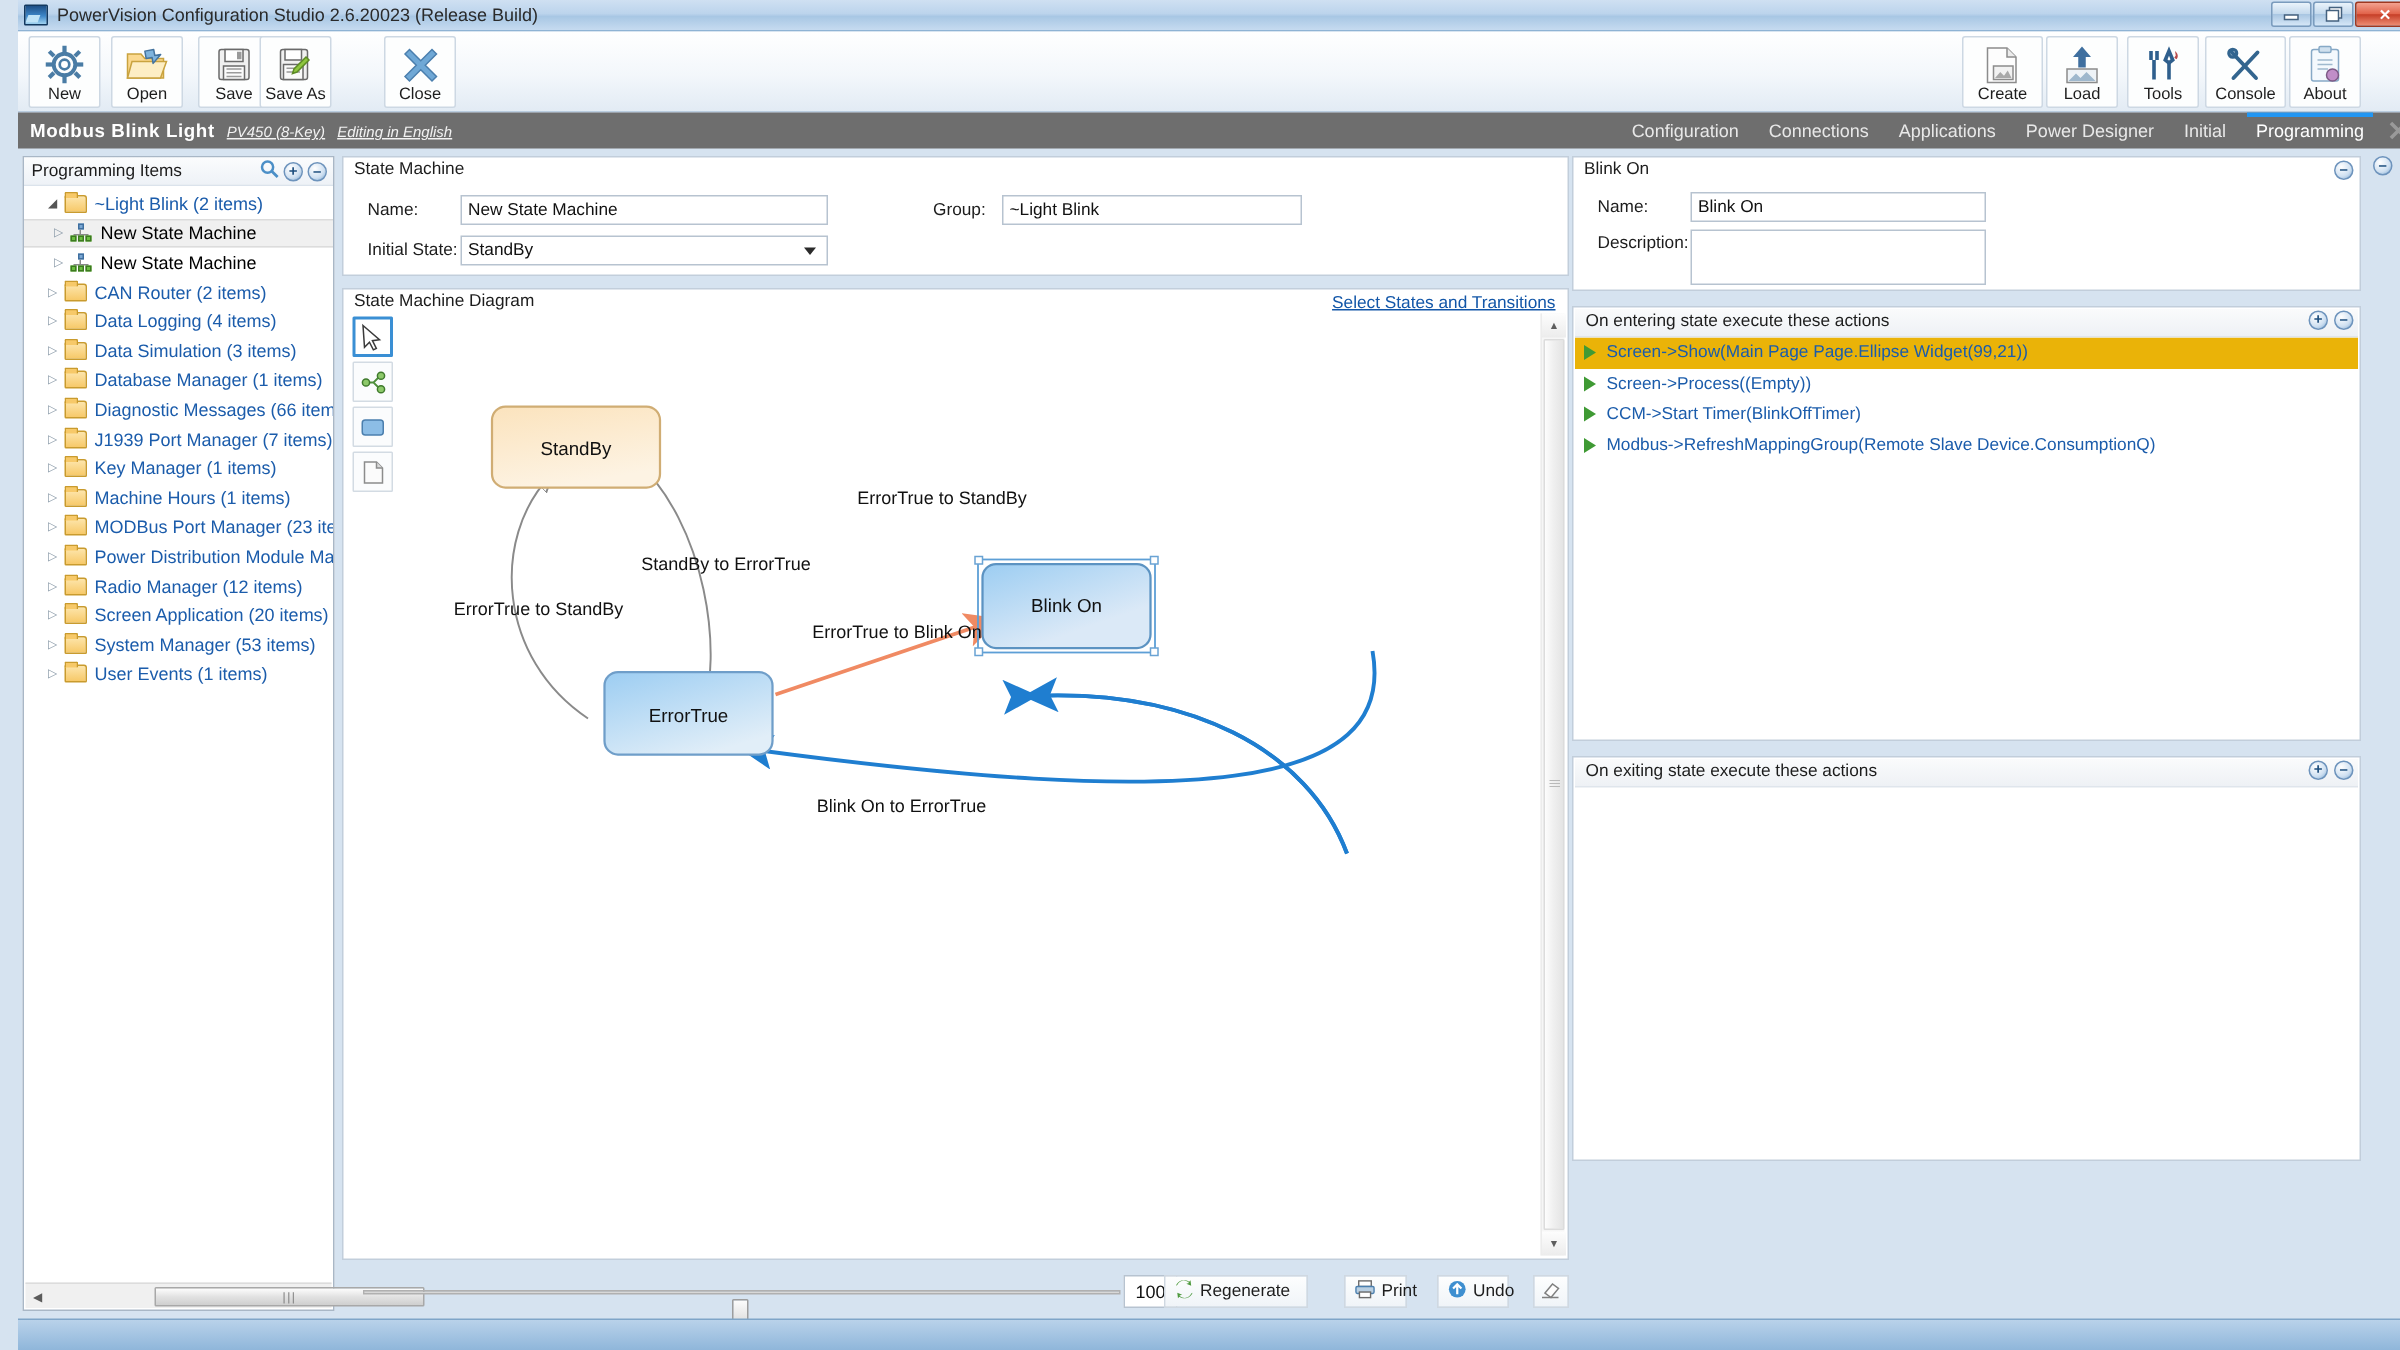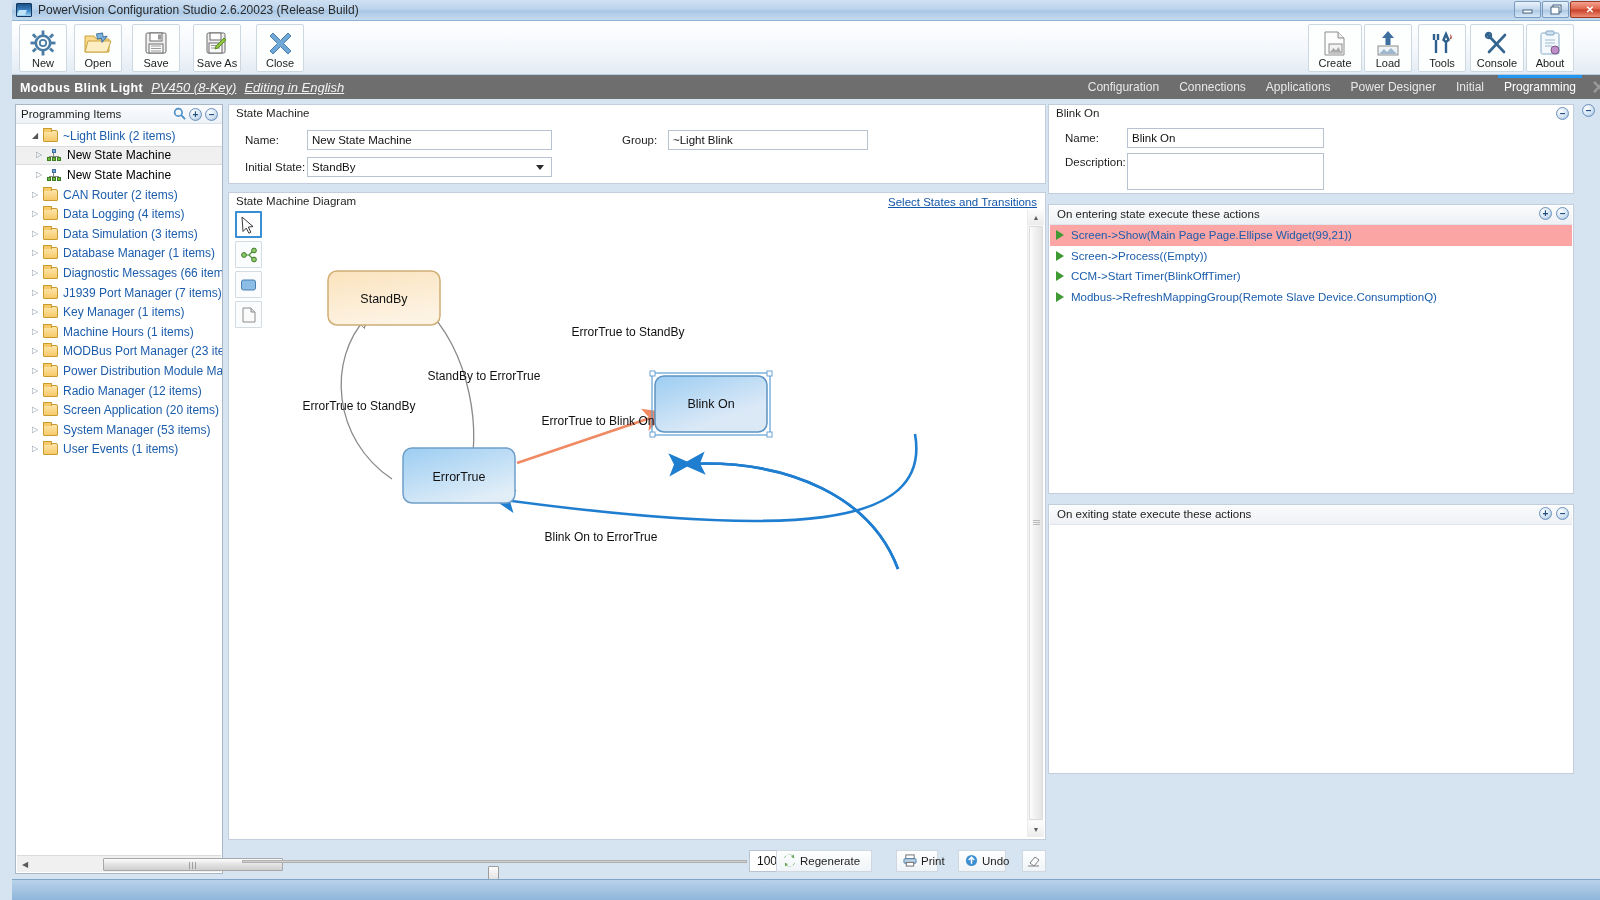--- a/index.html
+++ b/index.html
@@ -62,21 +62,21 @@
   .tbtn.wide { width:54px; }
 
   
   .ribbon {
     position:absolute; left:0; top:75px; width:1600px; height:24px;
     background:#6e6e6e;
     display:flex; align-items:center;
   }
   .ribbon-left { padding-left:8px; display:flex; align-items:baseline; gap:8px; color:#fff; }
   .ribbon-proj { font-weight:bold; font-size:12.5px; letter-spacing:0.4px; }
-  .ribbon-sub { font-size:13px; font-style:italic; text-decoration:underline; color:#f2f2f2; }
+  .ribbon-sub { font-size:10px; font-style:italic; text-decoration:underline; color:#f2f2f2; }
   .ribbon-right { margin-left:auto; display:flex; align-items:stretch; height:24px; }
   .rtab {
     color:#e8e8e8; font-size:12px; padding:0 10px;
     display:flex; align-items:center; position:relative;
   }
   .rtab.active { color:#ffffff; }
   .rtab.active:before {
     content:""; position:absolute; left:4px; right:4px; top:0; height:3px; background:#2196f3;
   }
   .ribbon-x { width:26px; display:flex; align-items:center; justify-content:center; color:#9a9a9a; }
@@ -245,21 +245,21 @@
   .exit-panel { left:0; top:400px; width:526px; height:270px; }
   .act-head {
     position:absolute; left:1px; right:1px; top:1px; height:19px;
     background:linear-gradient(180deg,#fafbfc,#eef1f5);
     border-bottom:1px solid #dfe5ec;
   }
   .act-list { position:absolute; left:1px; right:1px; top:20px; bottom:1px; overflow:hidden; }
   .act-row {
     display:flex; align-items:center; height:20.5px; padding-left:6px; font-size:11.5px; color:#1b5cab;
   }
-  .act-row.sel { background:#fca5a5; }
+  .act-row.sel { background:#eab308; }
   .play {
     width:0;height:0;border-top:5px solid transparent;border-bottom:5px solid transparent;
     border-left:8px solid #3f9a34; margin-right:7px; flex:0 0 8px;
   }
   .statusbar {
     position:absolute; left:0; top:879px; width:1600px; height:21px;
     background:linear-gradient(180deg,#b9d2ea,#8fb6da);
     border-top:1px solid #7fa5c8;
   }
   svg { overflow: visible; }
@@ -329,21 +329,21 @@
           <rect x="5" y="13" width="14" height="9" fill="#fafafa" stroke="#6a6a6a"></rect>
           <g stroke="#9a9a9a">
               <line x1="7" y1="15" x2="17" y2="15"></line>
               <line x1="7" y1="17.5" x2="17" y2="17.5"></line>
               <line x1="7" y1="20" x2="17" y2="20"></line>
             </g>
         </svg>
       </span>
       <span>Save</span>
     </div>
-    <div class="tbtn" style="left:181px">
+    <div class="tbtn" style="left:161px">
       <span class="ic">
         <svg width="24" height="24" viewBox="0 0 24 24">
           <rect x="2" y="2" width="18" height="20" rx="1.5" fill="#f0f0f0" stroke="#6a6a6a"></rect>
           <rect x="5" y="2" width="11" height="7" fill="#fff" stroke="#6a6a6a"></rect>
           <rect x="4" y="12" width="13" height="10" fill="#fafafa" stroke="#6a6a6a"></rect>
           <g stroke="#9a9a9a">
               <line x1="6" y1="14.5" x2="15" y2="14.5"></line>
               <line x1="6" y1="17" x2="15" y2="17"></line>
             </g>
           <path d="M22 6l2 2-8 8-3 1 1-3z" fill="#8ec63f" stroke="#5c8a24" transform="translate(-3,1)"></path>

